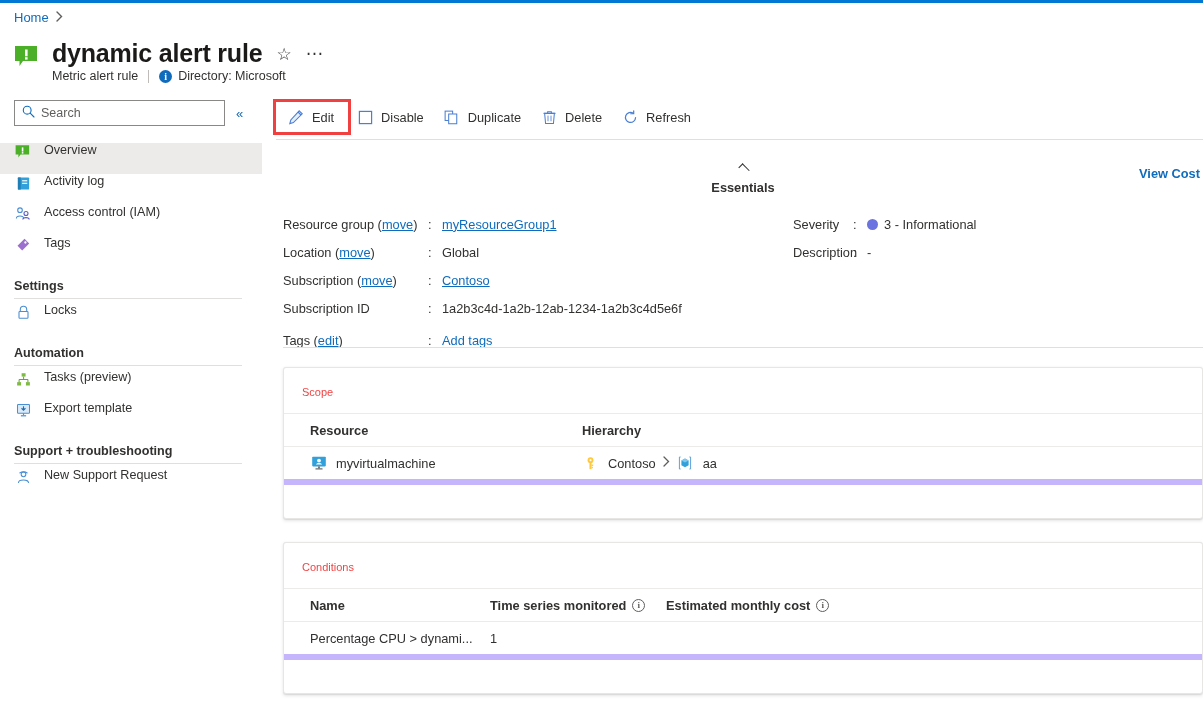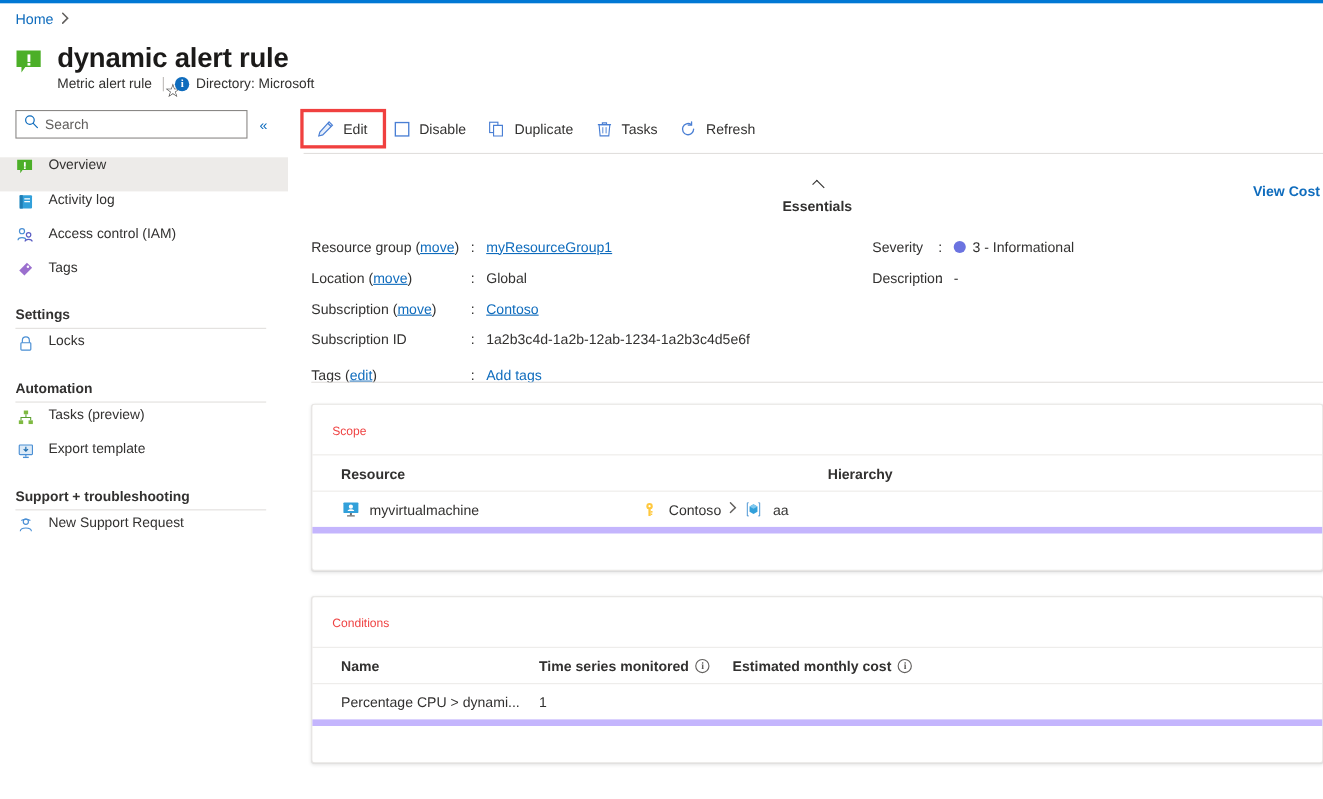--- a/index.html
+++ b/index.html
@@ -33,21 +33,21 @@
   
   .title-row {
     position: absolute; left: 14px; top: 38px;
     display: flex; align-items: flex-start;
   }
   .alert-icon {
     width: 28px; height: 28px; margin-top: 6px; margin-right: 10px;
     position: relative; flex: none;
   }
   .title-main {
-    display: flex; align-items: center; gap: 4px; flex-direction: column;
+    display: flex; align-items: center; gap: 14px;
   }
   .title-text {
     font-size: 25px; font-weight: 600; color: #1b1a19;
     letter-spacing: -0.2px; line-height: 30px;
   }
   .star-icon {
     font-size: 17px; color: #323130; cursor: pointer; line-height: 1;
     margin-top: 2px;
   }
   .ellipsis-icon {
@@ -209,21 +209,21 @@
     padding-left: 26px; font-size: 12.8px; color: #323130;
   }
   .th-info {
     display: inline-flex; align-items: center; justify-content: center;
     width: 13px; height: 13px; border-radius: 50%;
     border: 1px solid #605e5c; color: #605e5c;
     font-size: 9px; margin-left: 6px; cursor: pointer;
     font-family: "Liberation Serif", serif;
   }
   .col-resource { width: 272px; }
-  .col-hierarchy { width: 400px; text-align: center; }
+  .col-hierarchy { width: 400px; }
   .col-name { width: 180px; }
   .col-ts { width: 176px; display: flex; align-items: center; }
   .col-cost { width: 200px; display: flex; align-items: center; }
   .cell-ico { width: 17px; height: 17px; margin-right: 9px; flex: none; display:flex;align-items:center;justify-content:center;}
   .hier { display: flex; align-items: center; gap: 7px; }
   .hier-chev { color: #605e5c; font-size: 12px; }
 </style>
 </head>
 <body>
 
@@ -415,21 +415,21 @@
       <div class="cmd">
         <span class="cmd-ico">
           <svg width="15" height="15" viewBox="0 0 16 16">
             <path d="M2.8 3.6 H13.2 L12.2 14.4 H3.8 Z" stroke="#4a7fd4" stroke-width="1.1" fill="none"></path>
             <line x1="1.6" y1="3.6" x2="14.4" y2="3.6" stroke="#4a7fd4" stroke-width="1.2"></line>
             <path d="M6 3.4 V1.8 H10 V3.4" stroke="#4a7fd4" stroke-width="1.1" fill="none"></path>
             <line x1="6.4" y1="6" x2="6.4" y2="12" stroke="#4a7fd4" stroke-width="0.9"></line>
             <line x1="9.6" y1="6" x2="9.6" y2="12" stroke="#4a7fd4" stroke-width="0.9"></line>
           </svg>
         </span>
-        <span>Tasks</span>
+        <span>Delete</span>
       </div>
 
       <div class="cmd">
         <span class="cmd-ico">
           <svg width="15" height="15" viewBox="0 0 16 16">
             <path d="M13.4 8 A5.4 5.4 0 1 1 11 3.4" stroke="#4a7fd4" stroke-width="1.3" fill="none" stroke-linecap="round"></path>
             <path d="M11.4 0.8 L11.4 4 L8.2 4" stroke="#4a7fd4" stroke-width="1.3" fill="none" stroke-linecap="round"></path>
           </svg>
         </span>
         <span>Refresh</span>

